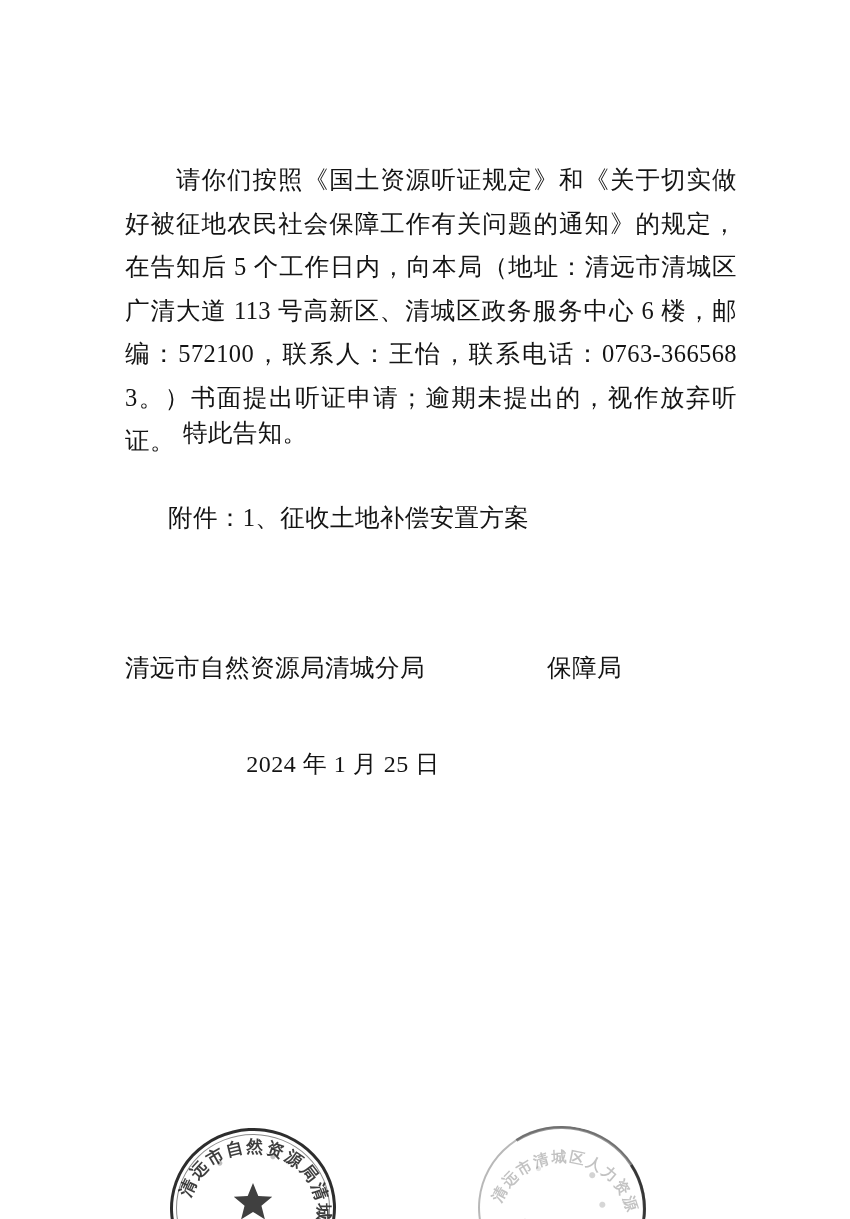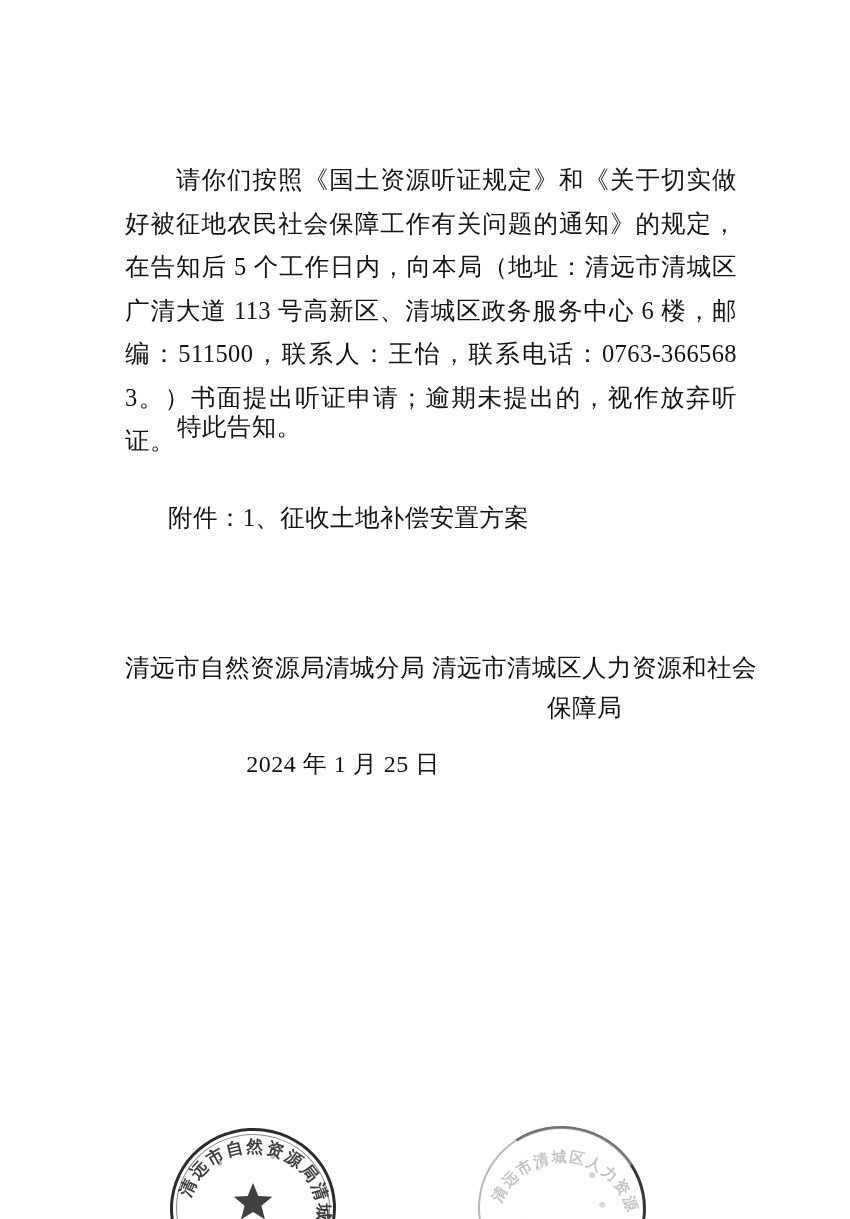--- a/index.html
+++ b/index.html
@@ -42,21 +42,21 @@
 
   .para-notice {
     position: absolute;
     left: 125px;
     top: 404px;
     width: 612px;
     font-size: 24.5px;
     line-height: 43.5px;
     text-indent: 51px;
     letter-spacing: 0.4px;
-    margin: 1px;
+    margin: 7px;
   }
 
   
   .attach {
     position: absolute;
     left: 125px;
     top: 484px;
     width: 612px;
     font-size: 24.5px;
     line-height: 43px;
@@ -212,21 +212,21 @@
     font-size: 24px;
     letter-spacing: 0.5px;
   }
 </style>
 </head>
 <body>
 
 <div class="page">
 
   <div class="body-block">
-    <p class="para">请你们按照《国土资源听证规定》和《关于切实做好被征地农民社会保障工作有关问题的通知》的规定，在告知后 5 个工作日内，向本局（地址：清远市清城区广清大道 113 号高新区、清城区政务服务中心 6 楼，邮编：511500，联系人：王怡，联系电话：0763-3665683。）书面提出听证申请；逾期未提出的，视作放弃听证。</p>
+    <p class="para">请你们按照《国土资源听证规定》和《关于切实做好被征地农民社会保障工作有关问题的通知》的规定，在告知后 5 个工作日内，向本局（地址：清远市清城区广清大道 113 号高新区、清城区政务服务中心 6 楼，邮编：572100，联系人：王怡，联系电话：0763-3665683。）书面提出听证申请；逾期未提出的，视作放弃听证。</p>
   </div>
 
   <p class="para-notice">特此告知。</p>
 
   <div class="attach">
     <div class="attach-line first">附件：1、征收土地补偿安置方案</div>
   </div>
 
   <div class="sign-area">
 
@@ -264,20 +264,19 @@
         <text font-family="'Liberation Serif', serif" font-size="15" font-weight="bold" fill="#3a3a3a" opacity="0.3" letter-spacing="2">
           <textPath href="#arcTopR" startOffset="6%">清远市清城区人力资源和社会保障局</textPath>
         </text>
       </svg>
     </div>
   </div>
 
   <div class="sign-row">
     <div class="sign-left">清远市自然资源局清城分局</div>
     <div class="sign-right">
-      <span class="l1">清远市清城区人力资源和社会</span>
       <span class="l2">保障局</span>
     </div>
   </div>
 
   <div class="date-line">2024 年 1 月 25 日</div>
 
 </div>
 
 </body></html>

